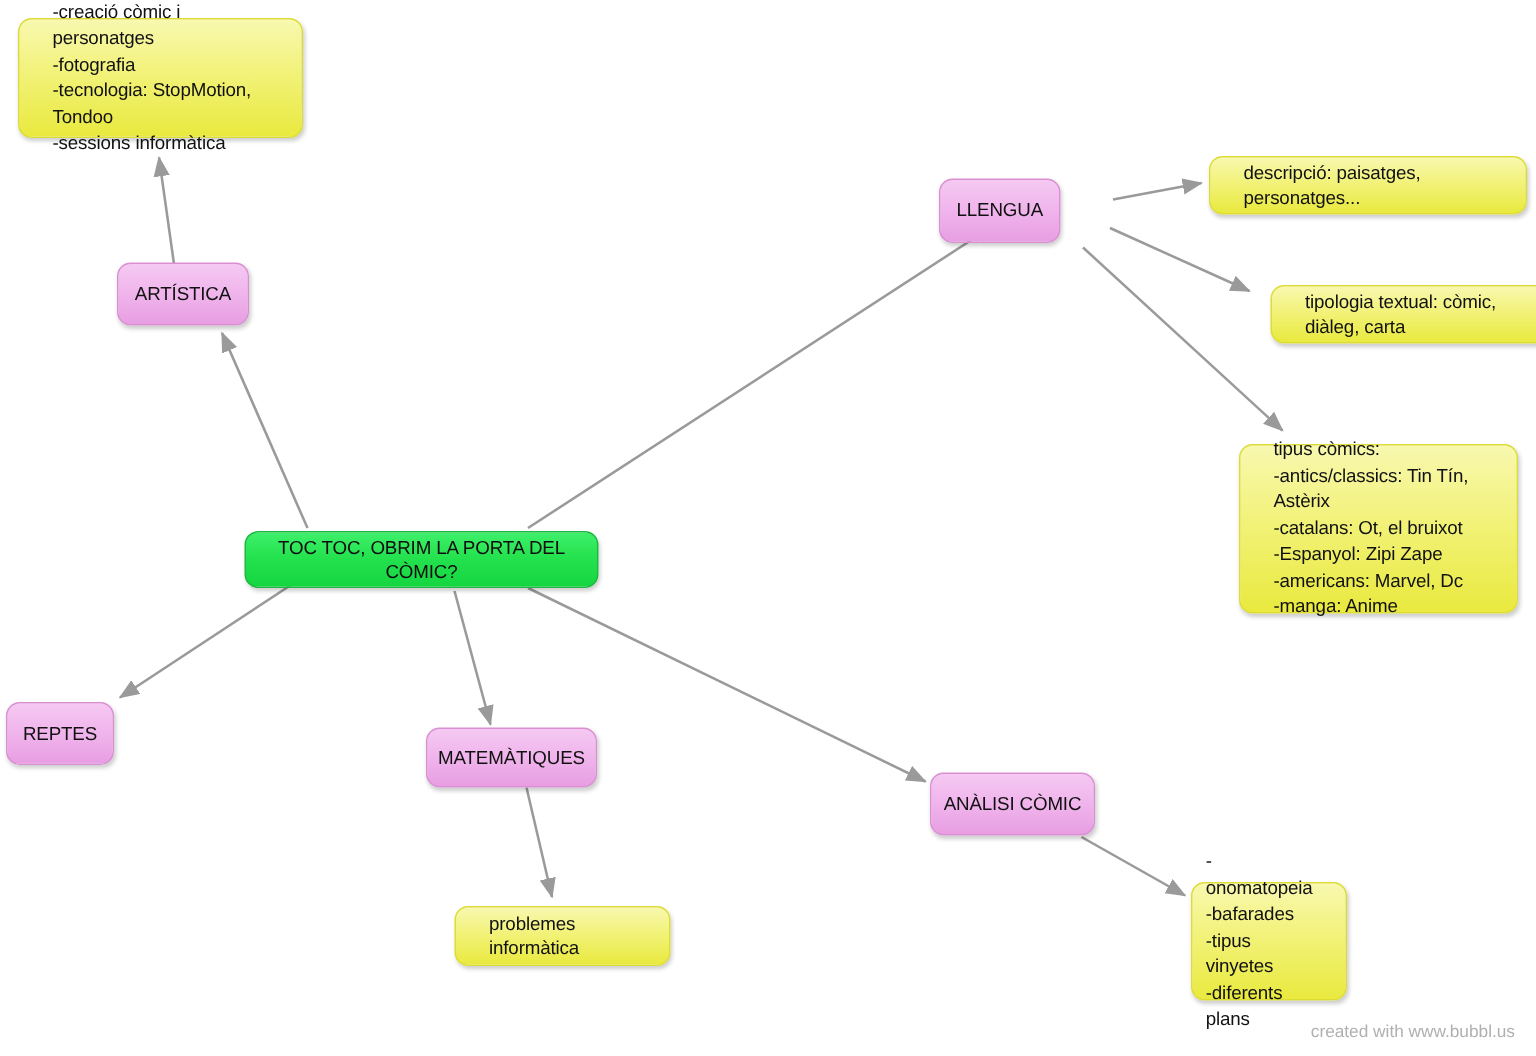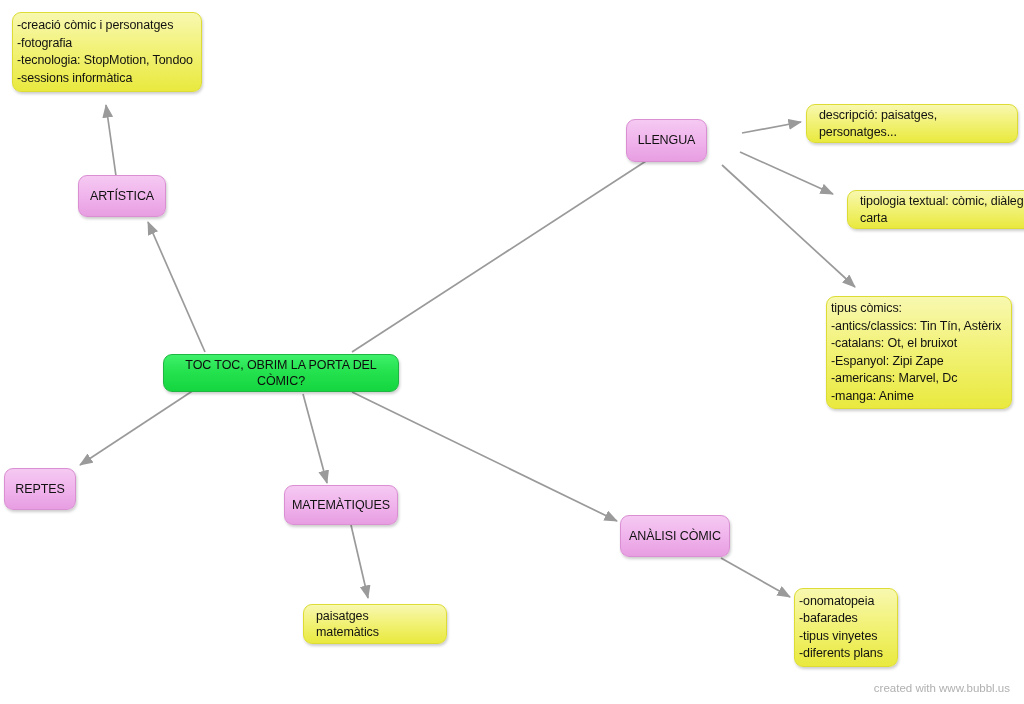--- a/index.html
+++ b/index.html
@@ -68,24 +68,24 @@
     letter-spacing: -0.1px;
   }
   
   .node.yellow {
     background: linear-gradient(to bottom, #f8f8b0 0%, #f2f27a 45%, #e9e93f 100%);
     border: 1px solid #dcdc34;
   }
   .node.yellow .label {
     font-size: 12.5px;
     letter-spacing: -0.1px;
-    padding: 0 12px;
+    padding: 0 22px;
   }
   .node.yellow.multiline .label {
-    padding: 0 4px;
+    padding: 0 22px;
     line-height: 1.40;
   }
   .node.yellow.centered .label {
     text-align: left;
   }
   
   #credit {
     position: absolute;
     right: 14px;
     bottom: 10px;
@@ -169,21 +169,21 @@
 
   <div class="node pink" style="left:4px; top:468px; width:72px; height:42px;">
     <span class="label">REPTES</span>
   </div>
 
   <div class="node pink" style="left:284px; top:485px; width:114px; height:40px;">
     <span class="label">MATEMÀTIQUES</span>
   </div>
 
   <div class="node yellow" style="left:303px; top:604px; width:144px; height:40px;">
-    <span class="label">paisatges matemàtics</span>
+    <span class="label">problemes informàtica</span>
   </div>
 
   <div class="node pink" style="left:620px; top:515px; width:110px; height:42px;">
     <span class="label">ANÀLISI CÒMIC</span>
   </div>
 
   <div class="node yellow multiline centered" style="left:794px; top:588px; width:104px; height:79px;justify-content:flex-end;">
     <span class="label">-onomatopeia
 -bafarades
 -tipus vinyetes

